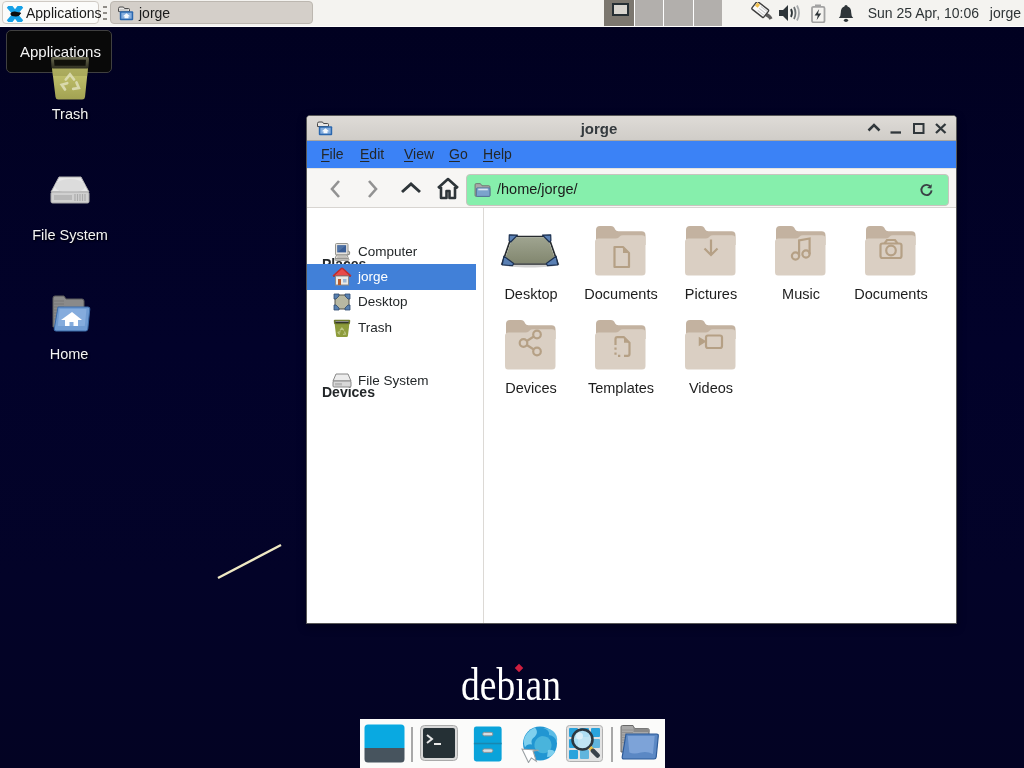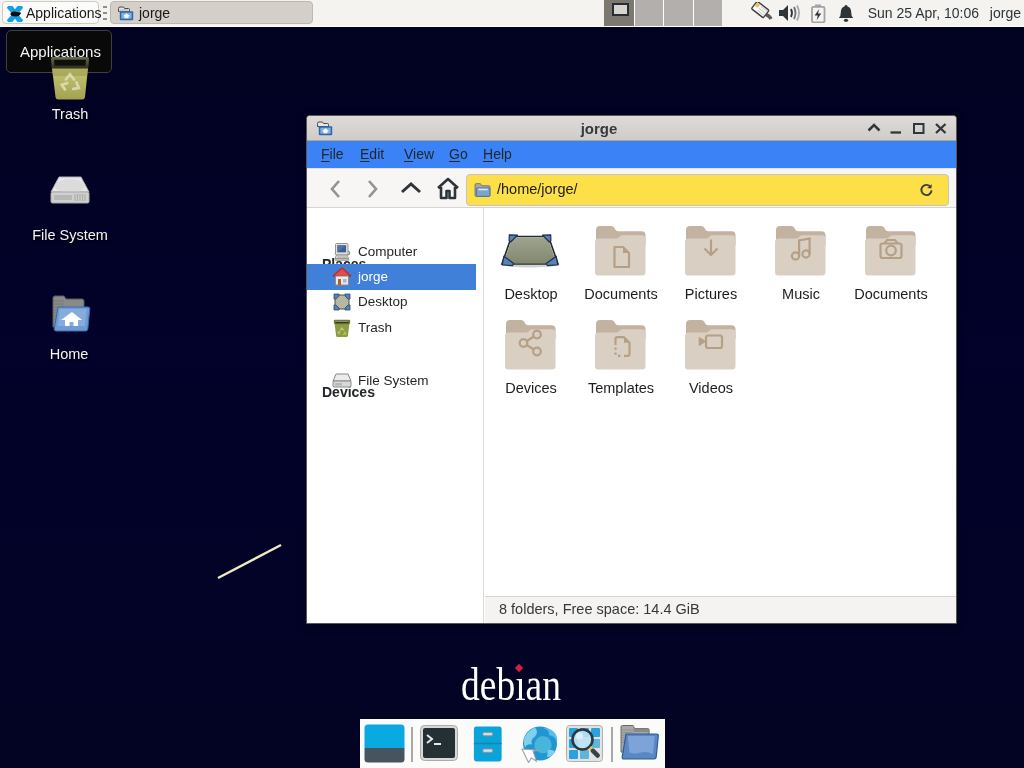--- a/index.html
+++ b/index.html
@@ -46,21 +46,21 @@
   border-radius:3px 3px 0 0; }
 #titlebar .title { position:absolute; left:0; width:584px; top:4px; text-align:center;
   font-size:15px; font-weight:bold; color:#343a3e; }
 .wbtn { position:absolute; top:0; height:25px; width:20px; color:#3a3a3a; }
 #menubar { position:absolute; left:0; top:25px; width:100%; height:27px; background:#3b82f6; }
 #menubar span { position:absolute; top:5px; font-size:14px; color:#232729; }
 #menubar u { text-decoration:underline; text-underline-offset:2px; }
 #toolbar { position:absolute; left:0; top:52px; width:100%; height:40px;
   background:#f7f6f4; border-top:1px solid #e4e1dd; border-bottom:1px solid #d8d5d1; }
 #pathentry { position:absolute; left:159px; top:5px; width:483px; height:32px;
-  background:#fde047; border:1px solid #c9c4bf; border-radius:4px; }
+  background:#86efac; border:1px solid #c9c4bf; border-radius:4px; }
 #pathentry .ptxt { position:absolute; left:30px; top:6px; font-size:14.5px; color:#1b1b1b; }
 #sidebar { position:absolute; left:0; top:92px; width:177px; bottom:0;
   background:#fff; border-right:1px solid #dcd9d5; }
 .shead { position:absolute; left:15px; font-size:14px; font-weight:bold; color:#232729;margin-top:40px; }
 .srow { position:absolute; left:0; width:169px; height:26px; }
 .srow .sic { position:absolute; left:25px; top:3px; }
 .srow .stx { position:absolute; left:51px; top:4.5px; font-size:13.5px; color:#232729; }
 .srow.sel { background:#4180d8; }
 .srow.sel .stx { color:#fff; }
 #statusbar { position:absolute; left:178px; right:0; bottom:0; height:27px;
@@ -324,23 +324,20 @@
   </div>
   <div class="shead" style="top:228px">Devices</div>
   <div class="srow" style="top:252px">
     <svg class="sic" width="20" height="20" viewBox="0 0 20 20">
       <path d="M4 3 h12 l3 7 H1 Z" fill="#ececec" stroke="#888"></path>
       <rect x="1" y="10" width="18" height="6" rx="1" fill="#d8d8d8" stroke="#888"></rect>
       <rect x="3" y="12" width="7" height="2.5" fill="#b8b8b8"></rect>
     </svg>
     <span class="stx">File System</span>
   </div>
-  <div id="statusbar">
-      <span>8 folders, Free space: 14.4 GiB</span>
-    </div>
 </div>
 
 <div id="files">
     <div class="fitem" style="left:491px;top:223px">
       <div style="height:54px"><svg width="60" height="54" viewBox="0 0 60 54" style="margin-left:-3px">
     <ellipse cx="30" cy="42" rx="26" ry="2.5" fill="#000" opacity="0.18"></ellipse>
     <path d="M11.5 13.5 h37 l9.5 27.5 H2 Z" fill="none" stroke="#272b2e" stroke-width="1.7"></path>
     <path d="M12.3 14.3 h35.4 l8.9 26 H3.4 Z" fill="url(#dg)"></path>
     <g fill="#5a80b4" stroke="#1c3050" stroke-width="1.2" stroke-linejoin="round">
       <path d="M9.3 11.8 l8.2 0.4 -6.8 6.8 -1.6-1.4 Z"></path>

